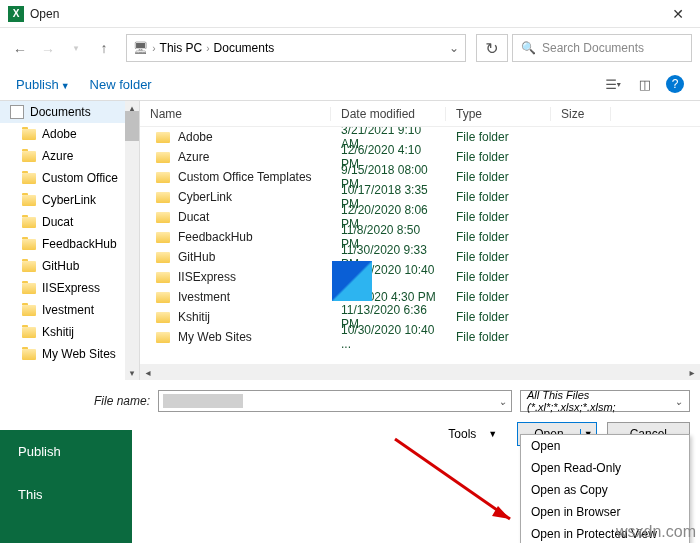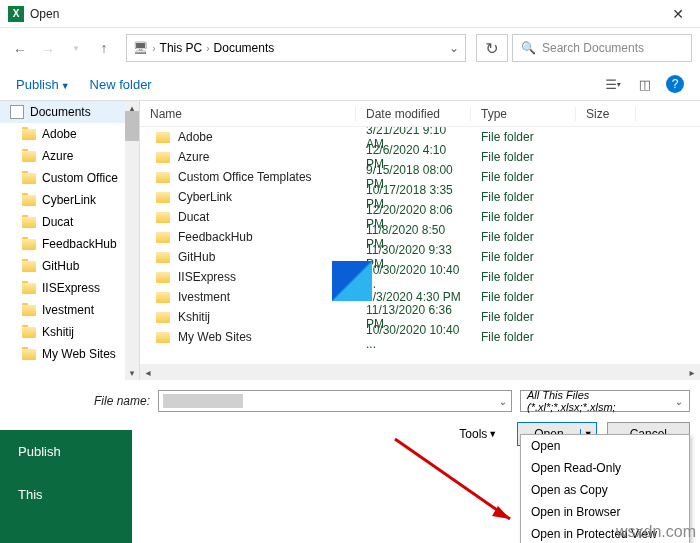--- a/index.html
+++ b/index.html
@@ -41,21 +41,21 @@
 .sidebar .doc-ico { width:14px; height:14px; background:#fff; border:1px solid #999; position:relative; }
 .sb-scroll { position:absolute; right:0; top:0; width:14px; height:100%; background:#f0f0f0; }
 .sb-scroll .thumb { position:absolute; top:10px; width:14px; height:30px; background:#c0c0c0; }
 .sb-scroll .arr { position:absolute; width:14px; height:14px; display:flex; align-items:center; justify-content:center; font-size:9px; color:#555; }
 .sb-scroll .arr.up { top:0; }
 .sb-scroll .arr.dn { bottom:0; }
 
 .filelist { flex:1; display:flex; flex-direction:column; position:relative; }
 .fl-header { display:flex; height:26px; align-items:center; font-size:12px; color:#444; border-bottom:1px solid #eee; }
 .fl-header .col { padding:0 10px; border-right:1px solid #eee; }
-.col-name { width:216px; }
+.col-name { width:191px; }
 .col-date { width:115px; }
 .col-type { width:105px; }
 .col-size { width:60px; }
 .fl-rows { flex:1; overflow:hidden; }
 .fl-row { display:flex; height:20px; align-items:center; font-size:12px; color:#222; }
 .fl-row .col-name { display:flex; align-items:center; gap:8px; padding-left:16px; }
 .fl-row .col-date, .fl-row .col-type, .fl-row .col-size { padding:0 10px; color:#14532d; }
 .fl-scroll-h { height:16px; display:flex; align-items:center; background:#f0f0f0; }
 .fl-scroll-h .arr { width:16px; text-align:center; font-size:10px; color:#555; }
 .fl-scroll-h .track { flex:1; height:16px; background:#f0f0f0; position:relative; }
@@ -67,21 +67,21 @@
 .fn-row { height:34px; display:flex; align-items:center; padding:8px 10px 0 90px; gap:8px; font-size:12px;font-style:italic; }
 .fn-row .label { width:60px; text-align:right; color:#222; }
 .fn-input { flex:1; height:22px; border:1px solid #999; display:flex; align-items:center; padding:0 4px; }
 .fn-input .sel { background:#d0d0d0; width:80px; height:14px; }
 .fn-input .dd { margin-left:auto; font-size:10px; color:#555; }
 .filter-dd { width:170px; height:22px; border:1px solid #999; display:flex; align-items:center; padding:0 6px; font-size:11px; }
 .filter-dd .dd { margin-left:auto; font-size:10px; color:#555; }
 
 
 .btn-row { height:40px; display:flex; align-items:center; justify-content:flex-end; padding:6px 10px; gap:10px; font-size:12px; }
-.tools { display:flex; align-items:center; gap:1px; margin-right:10px; cursor:pointer; }
+.tools { display:flex; align-items:center; gap:12px; margin-right:10px; cursor:pointer; }
 .btn { height:24px; border:1px solid #999; background:#e9e9e9; display:flex; align-items:center; cursor:pointer; }
 .btn.open { border-color:#0078d4; }
 .btn .lbl { padding:0 16px; }
 .btn .split { border-left:1px solid #999; width:16px; text-align:center; font-size:9px; }
 .btn.open .split { border-left-color:#0078d4; }
 .btn.cancel { padding:0 22px; }
 
 
 .backstage { position:absolute; left:0; top:430px; width:132px; height:113px; background:#0b6a3f; color:#fff; font-size:13px; }
 .backstage .bi { padding:14px 18px; }

